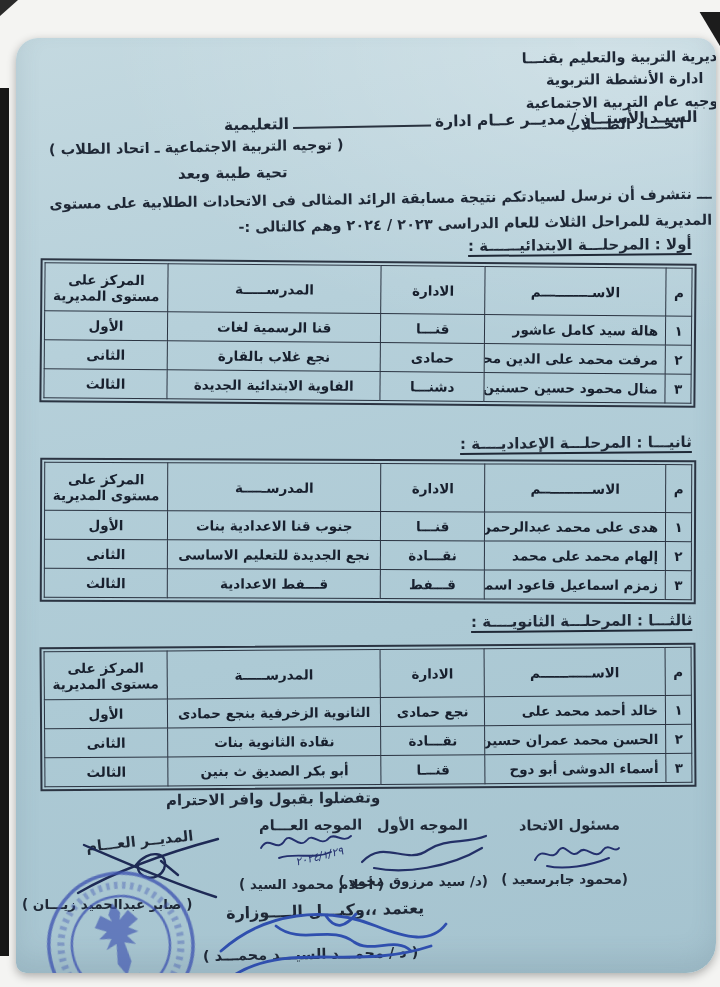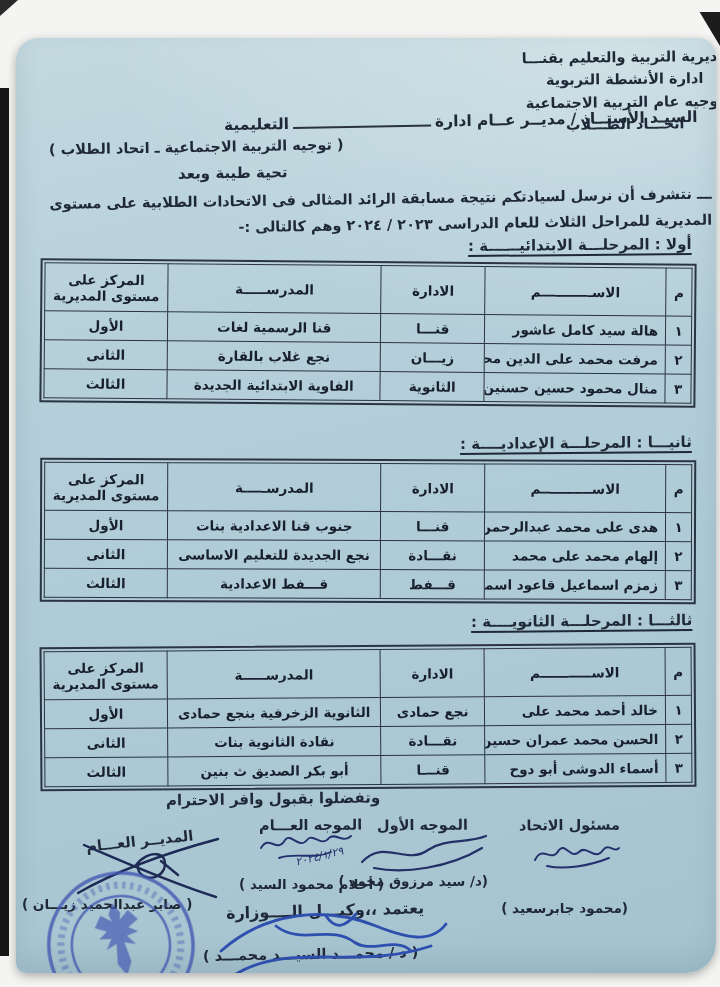--- a/index.html
+++ b/index.html
@@ -49,21 +49,21 @@
   table.doc{width:100%;border-collapse:collapse;table-layout:fixed;}
   table.doc th,table.doc td{border:1.5px solid #2b3442;font-weight:bold;color:#18202e;}
   table.doc th{height:48px;font-size:13.5px;text-align:center;padding:2px;}
   table.doc td{height:29px;font-size:13.5px;text-align:center;padding:0 5px;white-space:nowrap;overflow:hidden;}
   table.doc td.name{text-align:right;padding-right:7px;}
   col.c-num{width:4%;} col.c-name{width:28%;} col.c-admin{width:16%;} col.c-school{width:33%;} col.c-rank{width:19%;}
   
   .closing{top:752px;right:336px;font-weight:bold;font-size:15px;transform:rotate(-.8deg);white-space:nowrap;}
   .sig-title{font-weight:bold;font-size:14.5px;white-space:nowrap;transform:rotate(-.5deg);}
   .sig-name{font-weight:bold;font-size:13.5px;white-space:nowrap;}
-  .st-union{top:779px;right:96px;} .sn-union{top:833px;right:88px;margin-top:29px;}
+  .st-union{top:779px;right:96px;} .sn-union{top:833px;right:88px;}
   .st-first{top:779px;right:248px;} .sn-first{top:835px;right:228px;}
   .st-gsup{top:779px;right:354px;text-align:right;} .sn-gsup{top:838px;right:332px;}
   .st-dir{top:795px;left:70px;transform:rotate(-6deg);} .sn-dir{top:858px;left:6px;}
   .hand-date{top:812px;right:372px;font-size:11px;color:#24306e;transform:rotate(-14deg);
     font-style:italic;letter-spacing:1px;}
   .sigsvg{position:absolute;pointer-events:none;}
   .sv-union{top:796px;right:92px;} .sv-first{top:790px;right:222px;}
   .sv-gsup{top:788px;right:350px;} .sv-dir{top:793px;left:50px;}
   .sv-under{top:858px;left:190px;z-index:3;}
   
@@ -122,28 +122,28 @@
         <tr>
           <td>١</td>
           <td class="name">هالة سيد كامل عاشور</td>
           <td>قنـــا</td>
           <td>قنا الرسمية لغات</td>
           <td>الأول</td>
         </tr>
         <tr>
           <td>٢</td>
           <td class="name">مرفت محمد على الدين محمد</td>
-          <td>زيـــان</td>
+          <td>حمادى</td>
           <td>نجع غلاب بالقارة</td>
           <td>الثانى</td>
         </tr>
         <tr>
           <td>٣</td>
           <td class="name">منال محمود حسين حسنين</td>
-          <td>الثانوية</td>
+          <td>دشنـــا</td>
           <td>الفاوية الابتدائية الجديدة</td>
           <td>الثالث</td>
         </tr>
       </tbody>
         </table>
     </div>
   </div>
 
   <div class="abs stage stage-1 r1">
     <div class="stage-title">ثانيـــا : المرحلـــة الإعداديــــة :</div>

